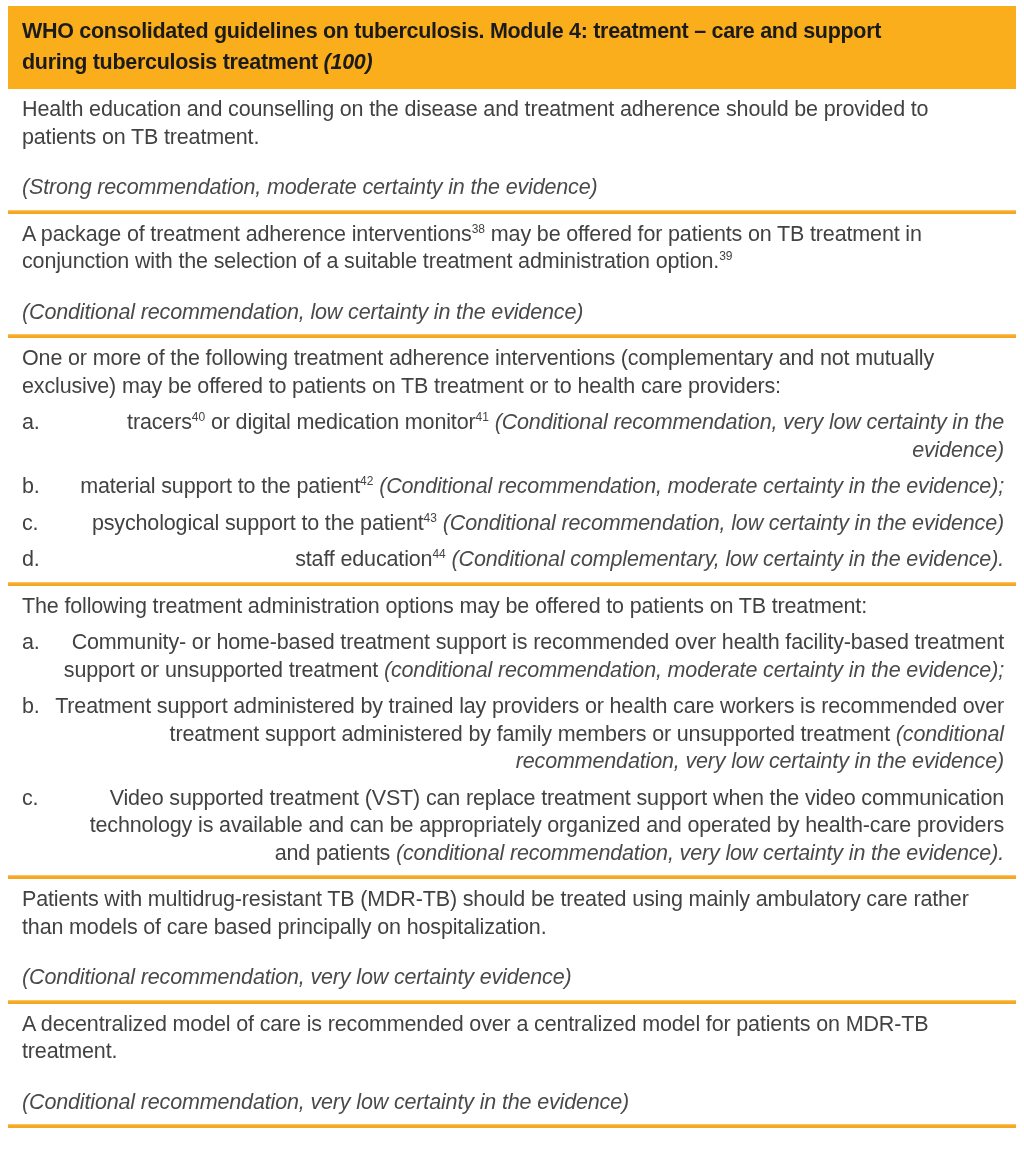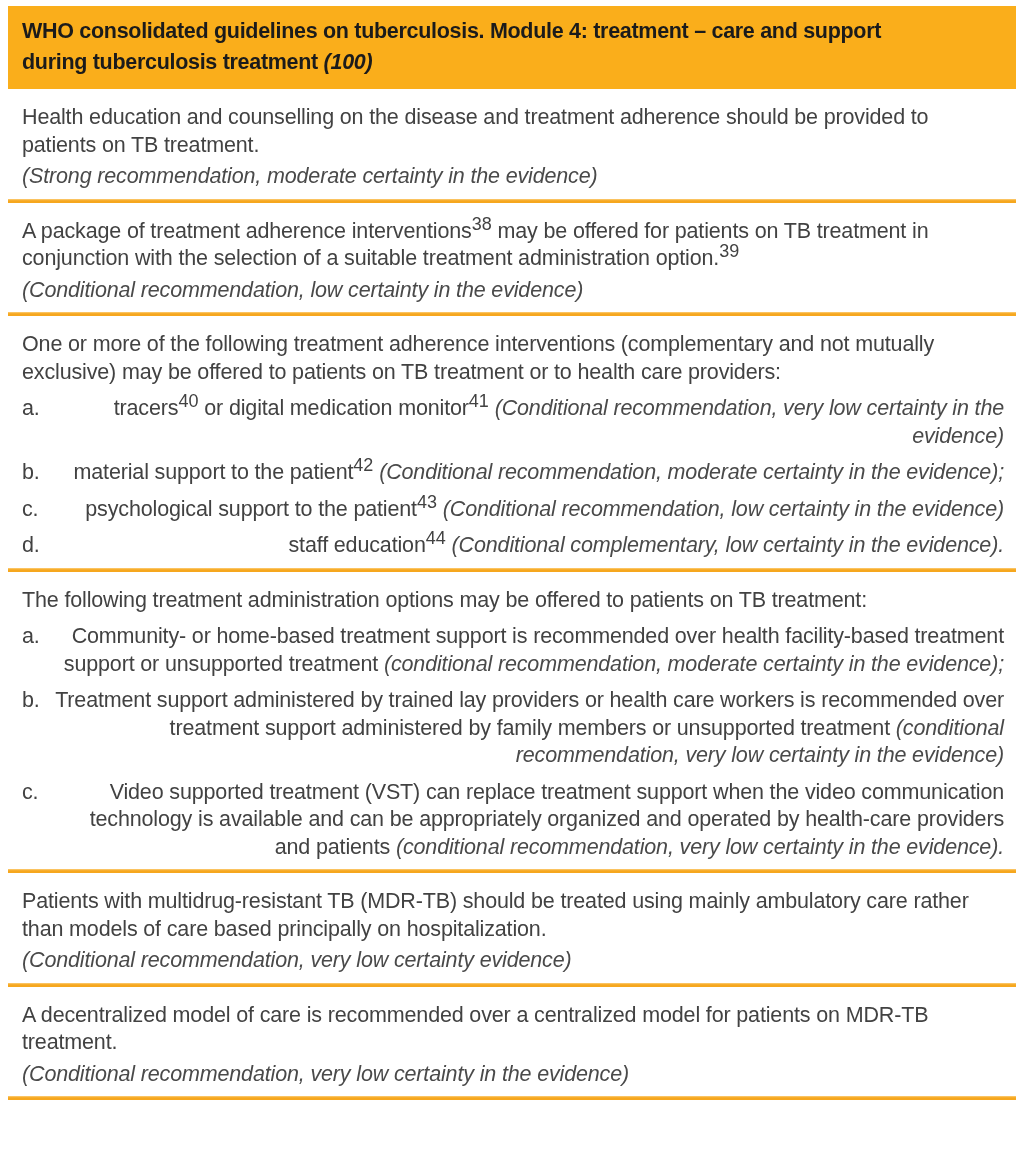--- a/index.html
+++ b/index.html
@@ -26,33 +26,33 @@
     color: var(--header-text);
     font-weight: 700;
     font-size: 21.5px;
     line-height: 31px;
     letter-spacing: -0.3px;
     padding: 10px 14px 11px 14px;
     overflow: hidden;
   }
   .header .hline{ white-space: nowrap; }
   .row{
-    padding: 15px 12px 8px 14px;
+    padding: 7px 12px 8px 14px;
     font-size: 21.5px;
     line-height: 27.5px;
     letter-spacing: -0.15px;
     color: var(--text);
   }
   .para{ margin:0; }
-  .para.note{ margin-top: 4px; }
+  .para.note{ margin-top: 23px; }
   .item{ display:flex; margin-top: 9px; }
   .item-label{ flex: 0 0 28px; width:28px; }
   .item-body{ flex: 1 1 auto; text-align: right; }
   sup{
-    font-size: 18px;
+    font-size: 12px;
     line-height: 0;
     vertical-align: super;
     letter-spacing: 0;
   }
   .it{ font-style: italic; color: #4A4A4A; }
   .header .it{ color: inherit; }
   .divider{
     height: 4px;
     background: linear-gradient(180deg, var(--divider-light) 0%, var(--divider) 45%, var(--divider) 100%);
   }

